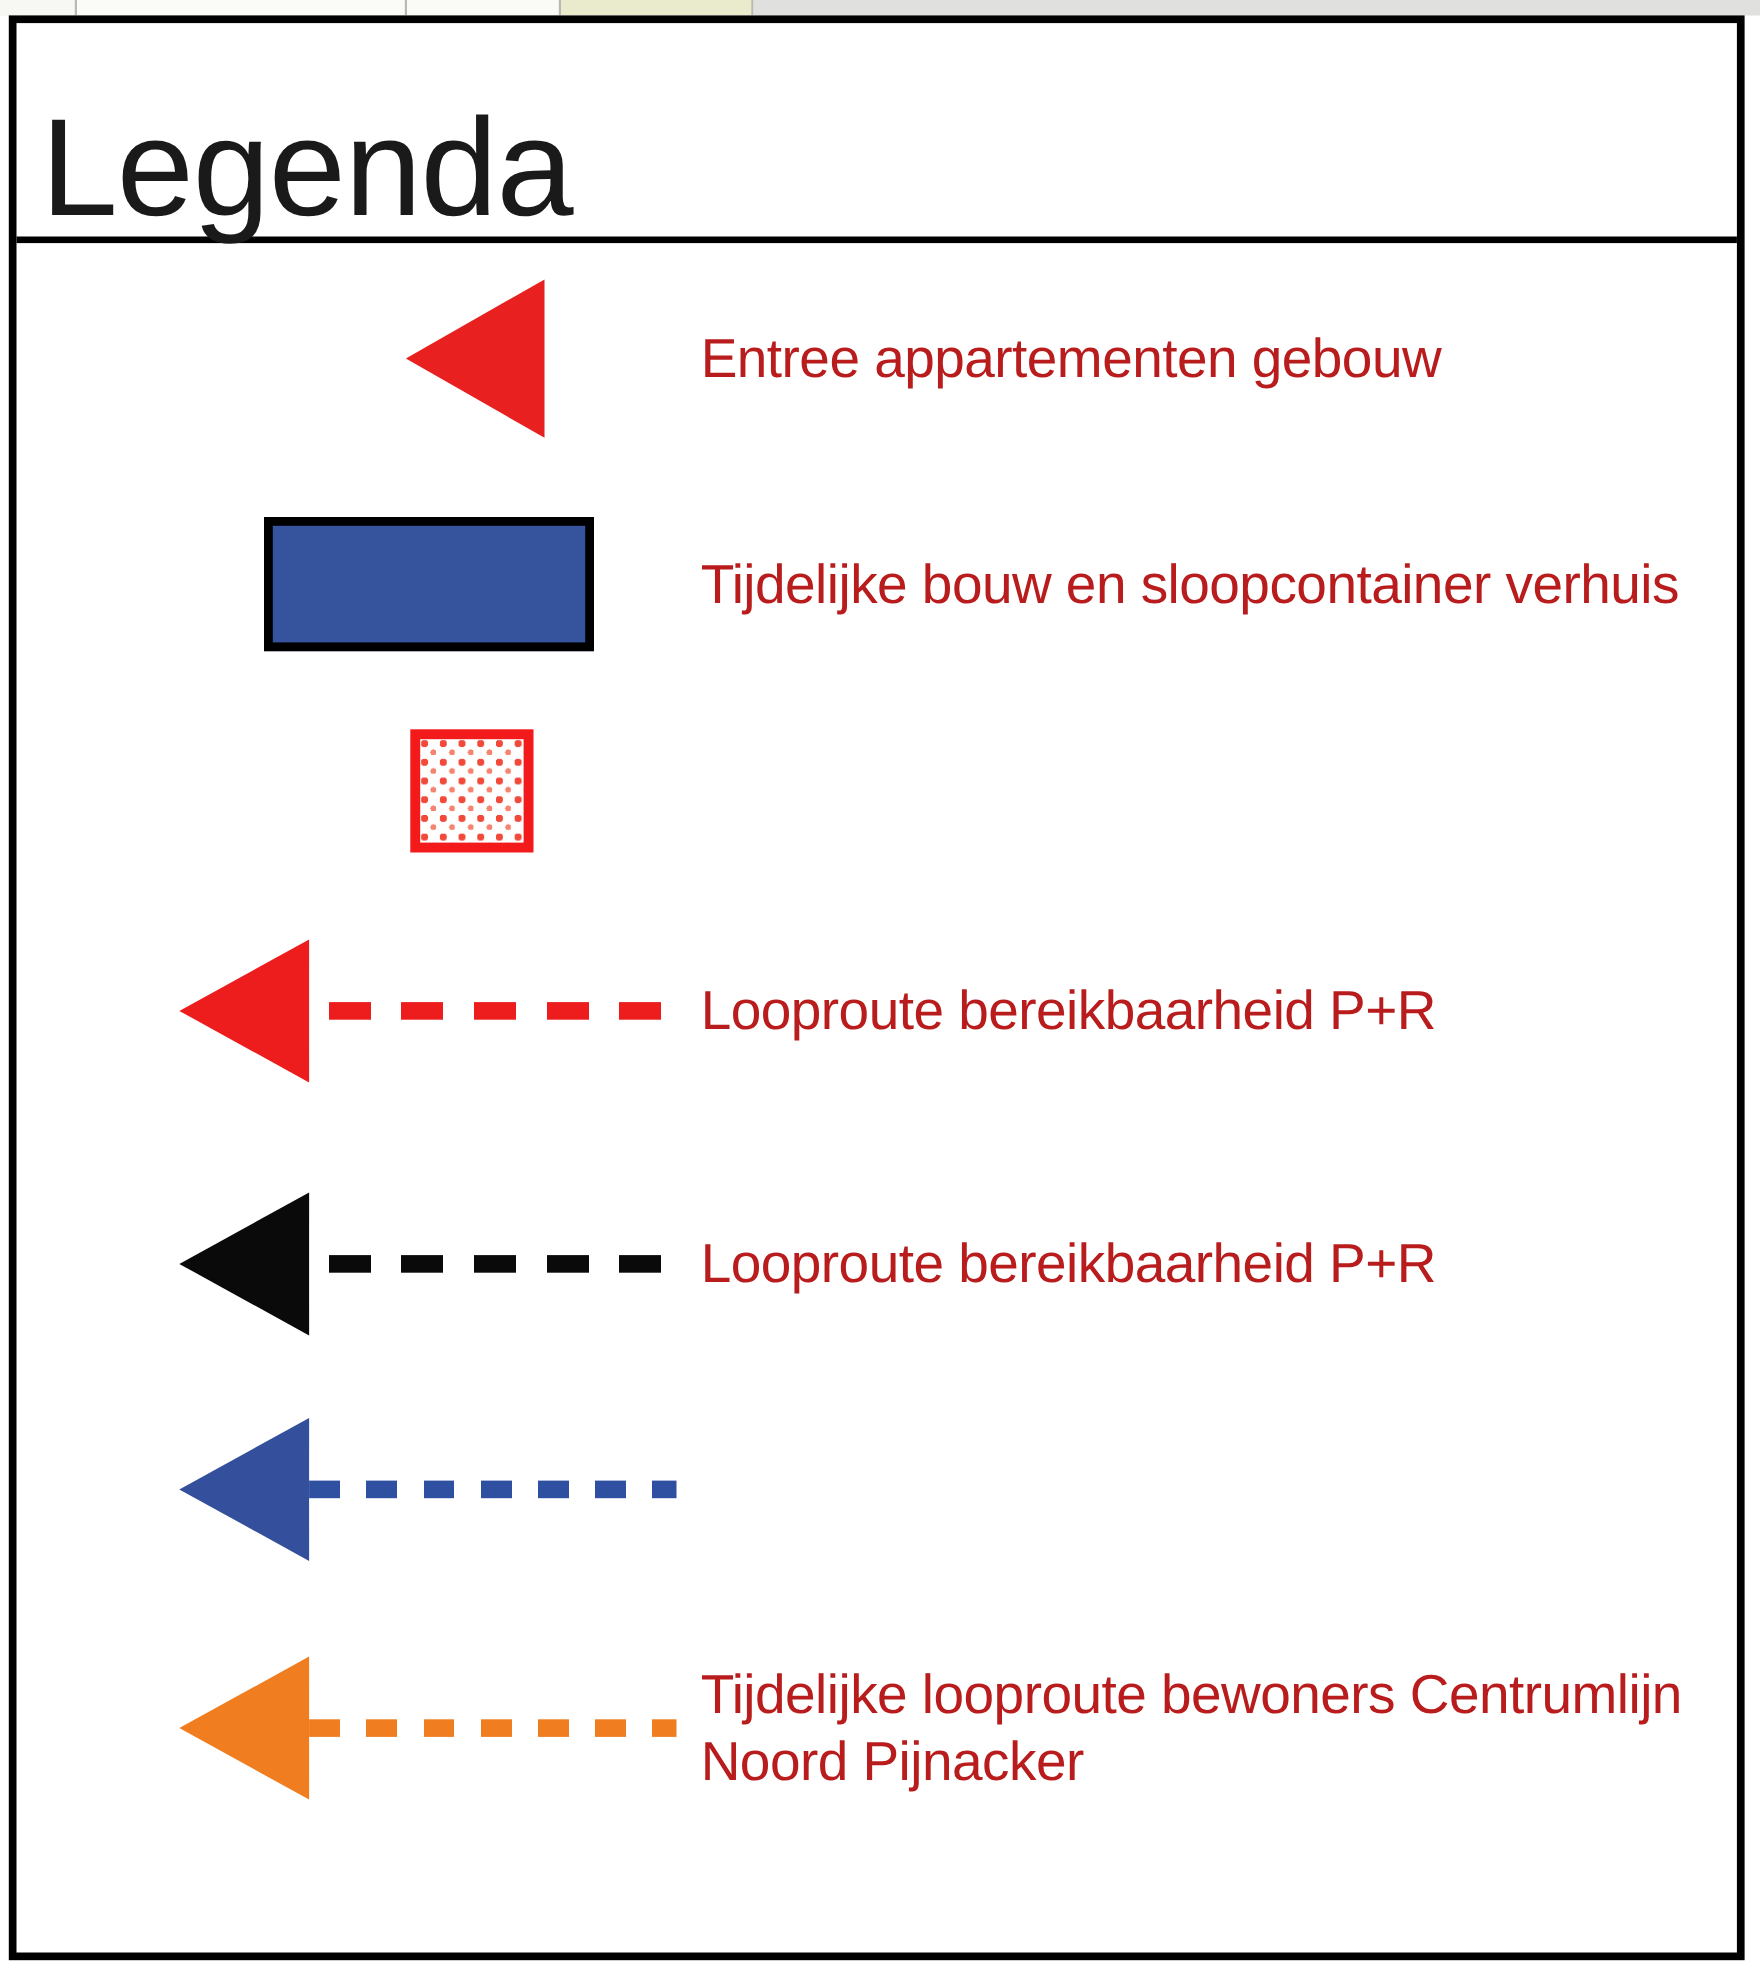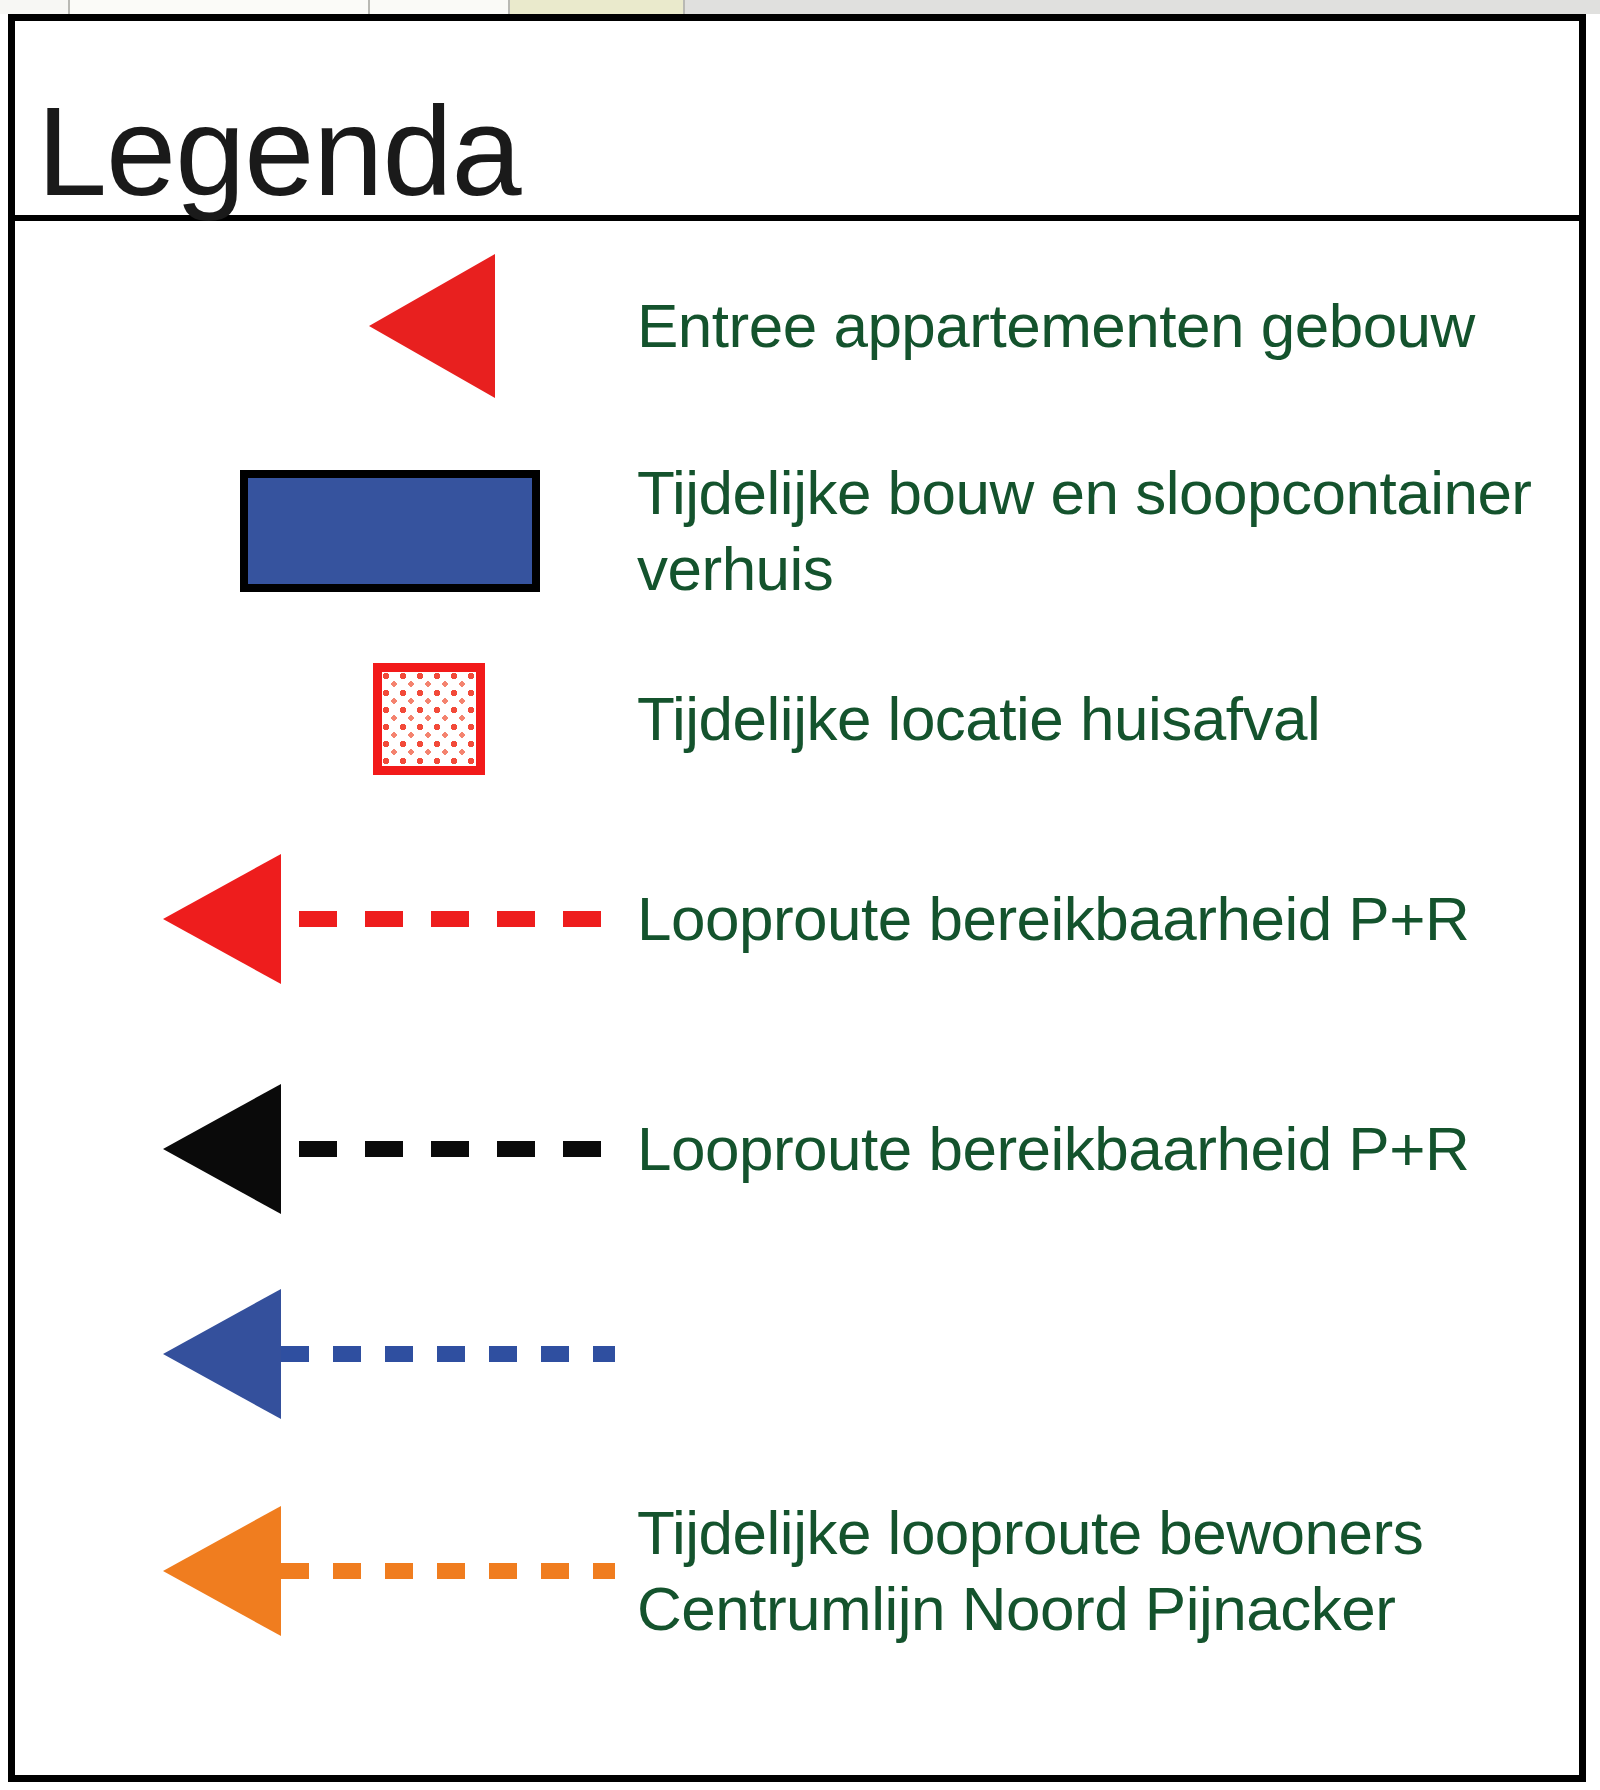--- a/index.html
+++ b/index.html
@@ -76,23 +76,23 @@
     flex: 0 0 600px;
     display: flex;
     align-items: center;
     justify-content: flex-end;
     position: relative;
     height: 100%;
   }
   .label-cell {
     flex: 1 1 auto;
     padding-left: 22px;
-    font-size: 62px;
+    font-size: 50px;
     line-height: 1.22;
-    color: #14532d;
+    color: #b91c1c;
     letter-spacing: -0.5px;
   }
 
   
   .tri-plain {
     width: 0; height: 0;
     border-top: 72px solid transparent;
     border-bottom: 72px solid transparent;
     border-right: 126px solid #e8201f;
     margin-right: 120px;
@@ -199,21 +199,20 @@
       <div class="sym-cell">
         <div class="rect-block"></div>
       </div>
       <div class="label-cell">Tijdelijke bouw en sloopcontainer verhuis</div>
     </div>
 
     <div class="legend-row" style="height:175px;">
       <div class="sym-cell">
         <div class="dot-square"></div>
       </div>
-      <div class="label-cell">Tijdelijke locatie huisafval</div>
     </div>
 
     <div class="legend-row" style="height:225px;">
       <div class="sym-cell">
         <div class="arrow-wrap">
           <div class="arrow-head head-red"></div>
           <div class="arrow-shaft shaft-red gap"></div>
         </div>
       </div>
       <div class="label-cell">Looproute bereikbaarheid P+R</div>

